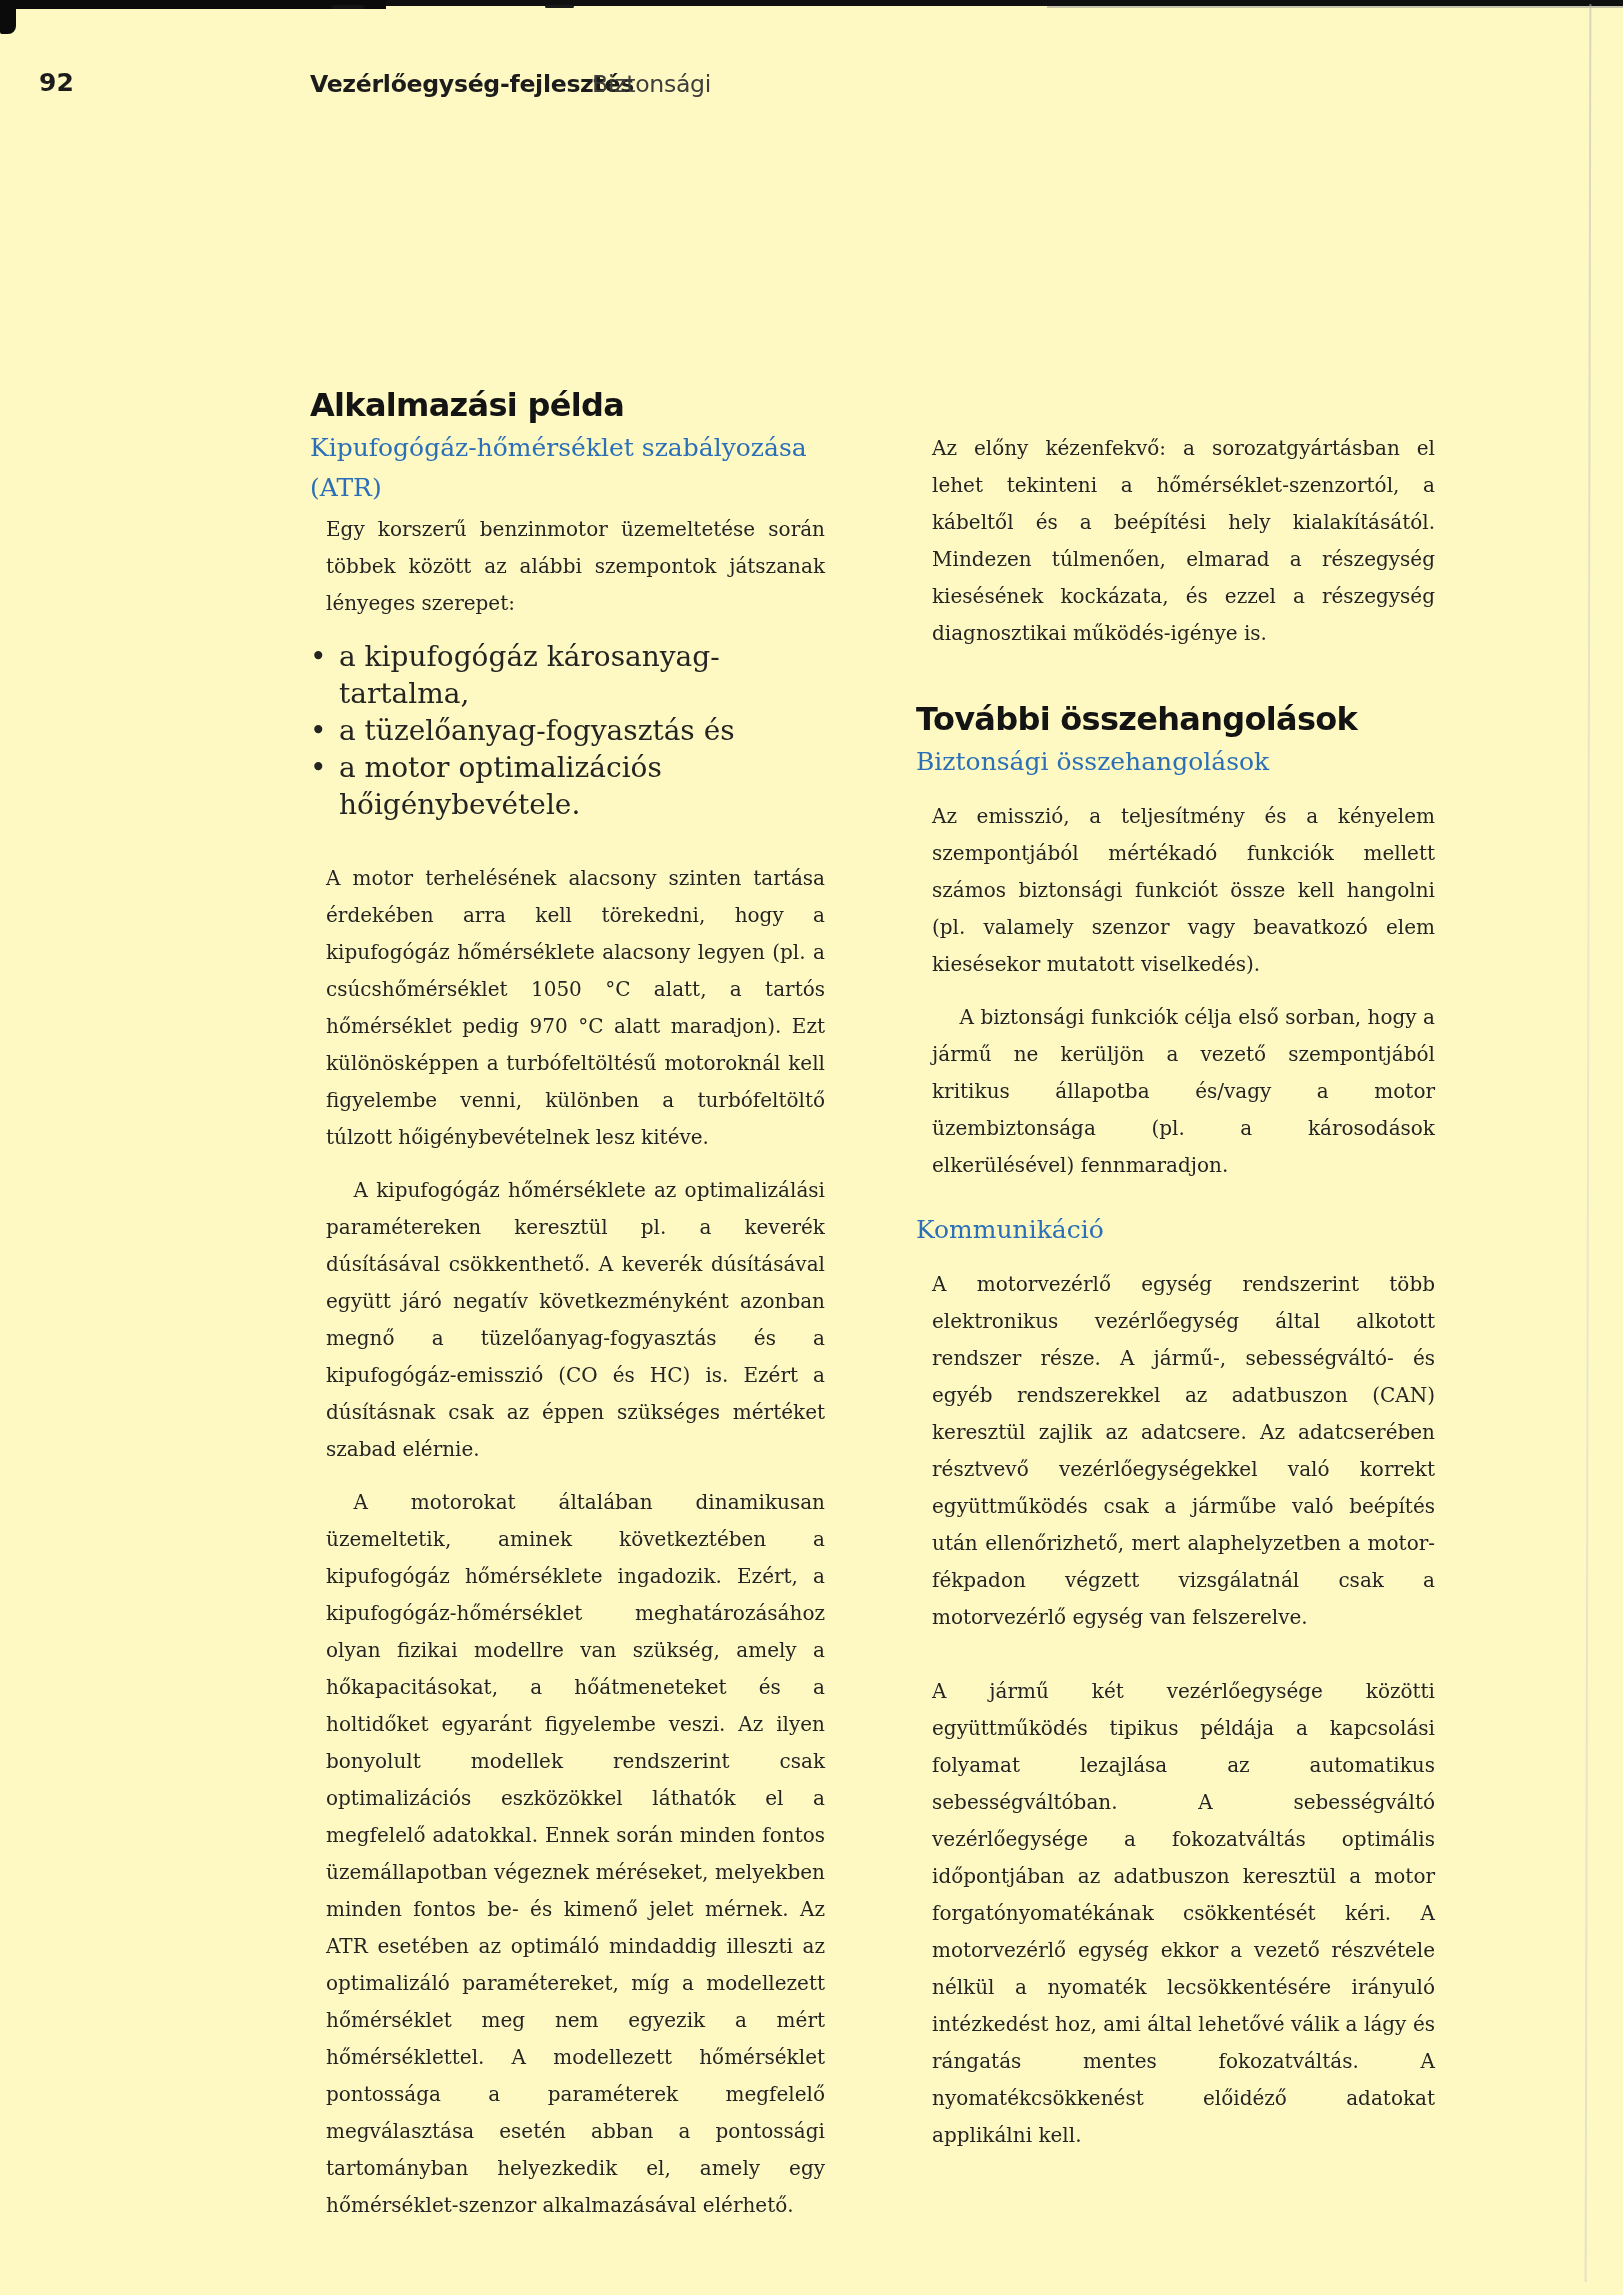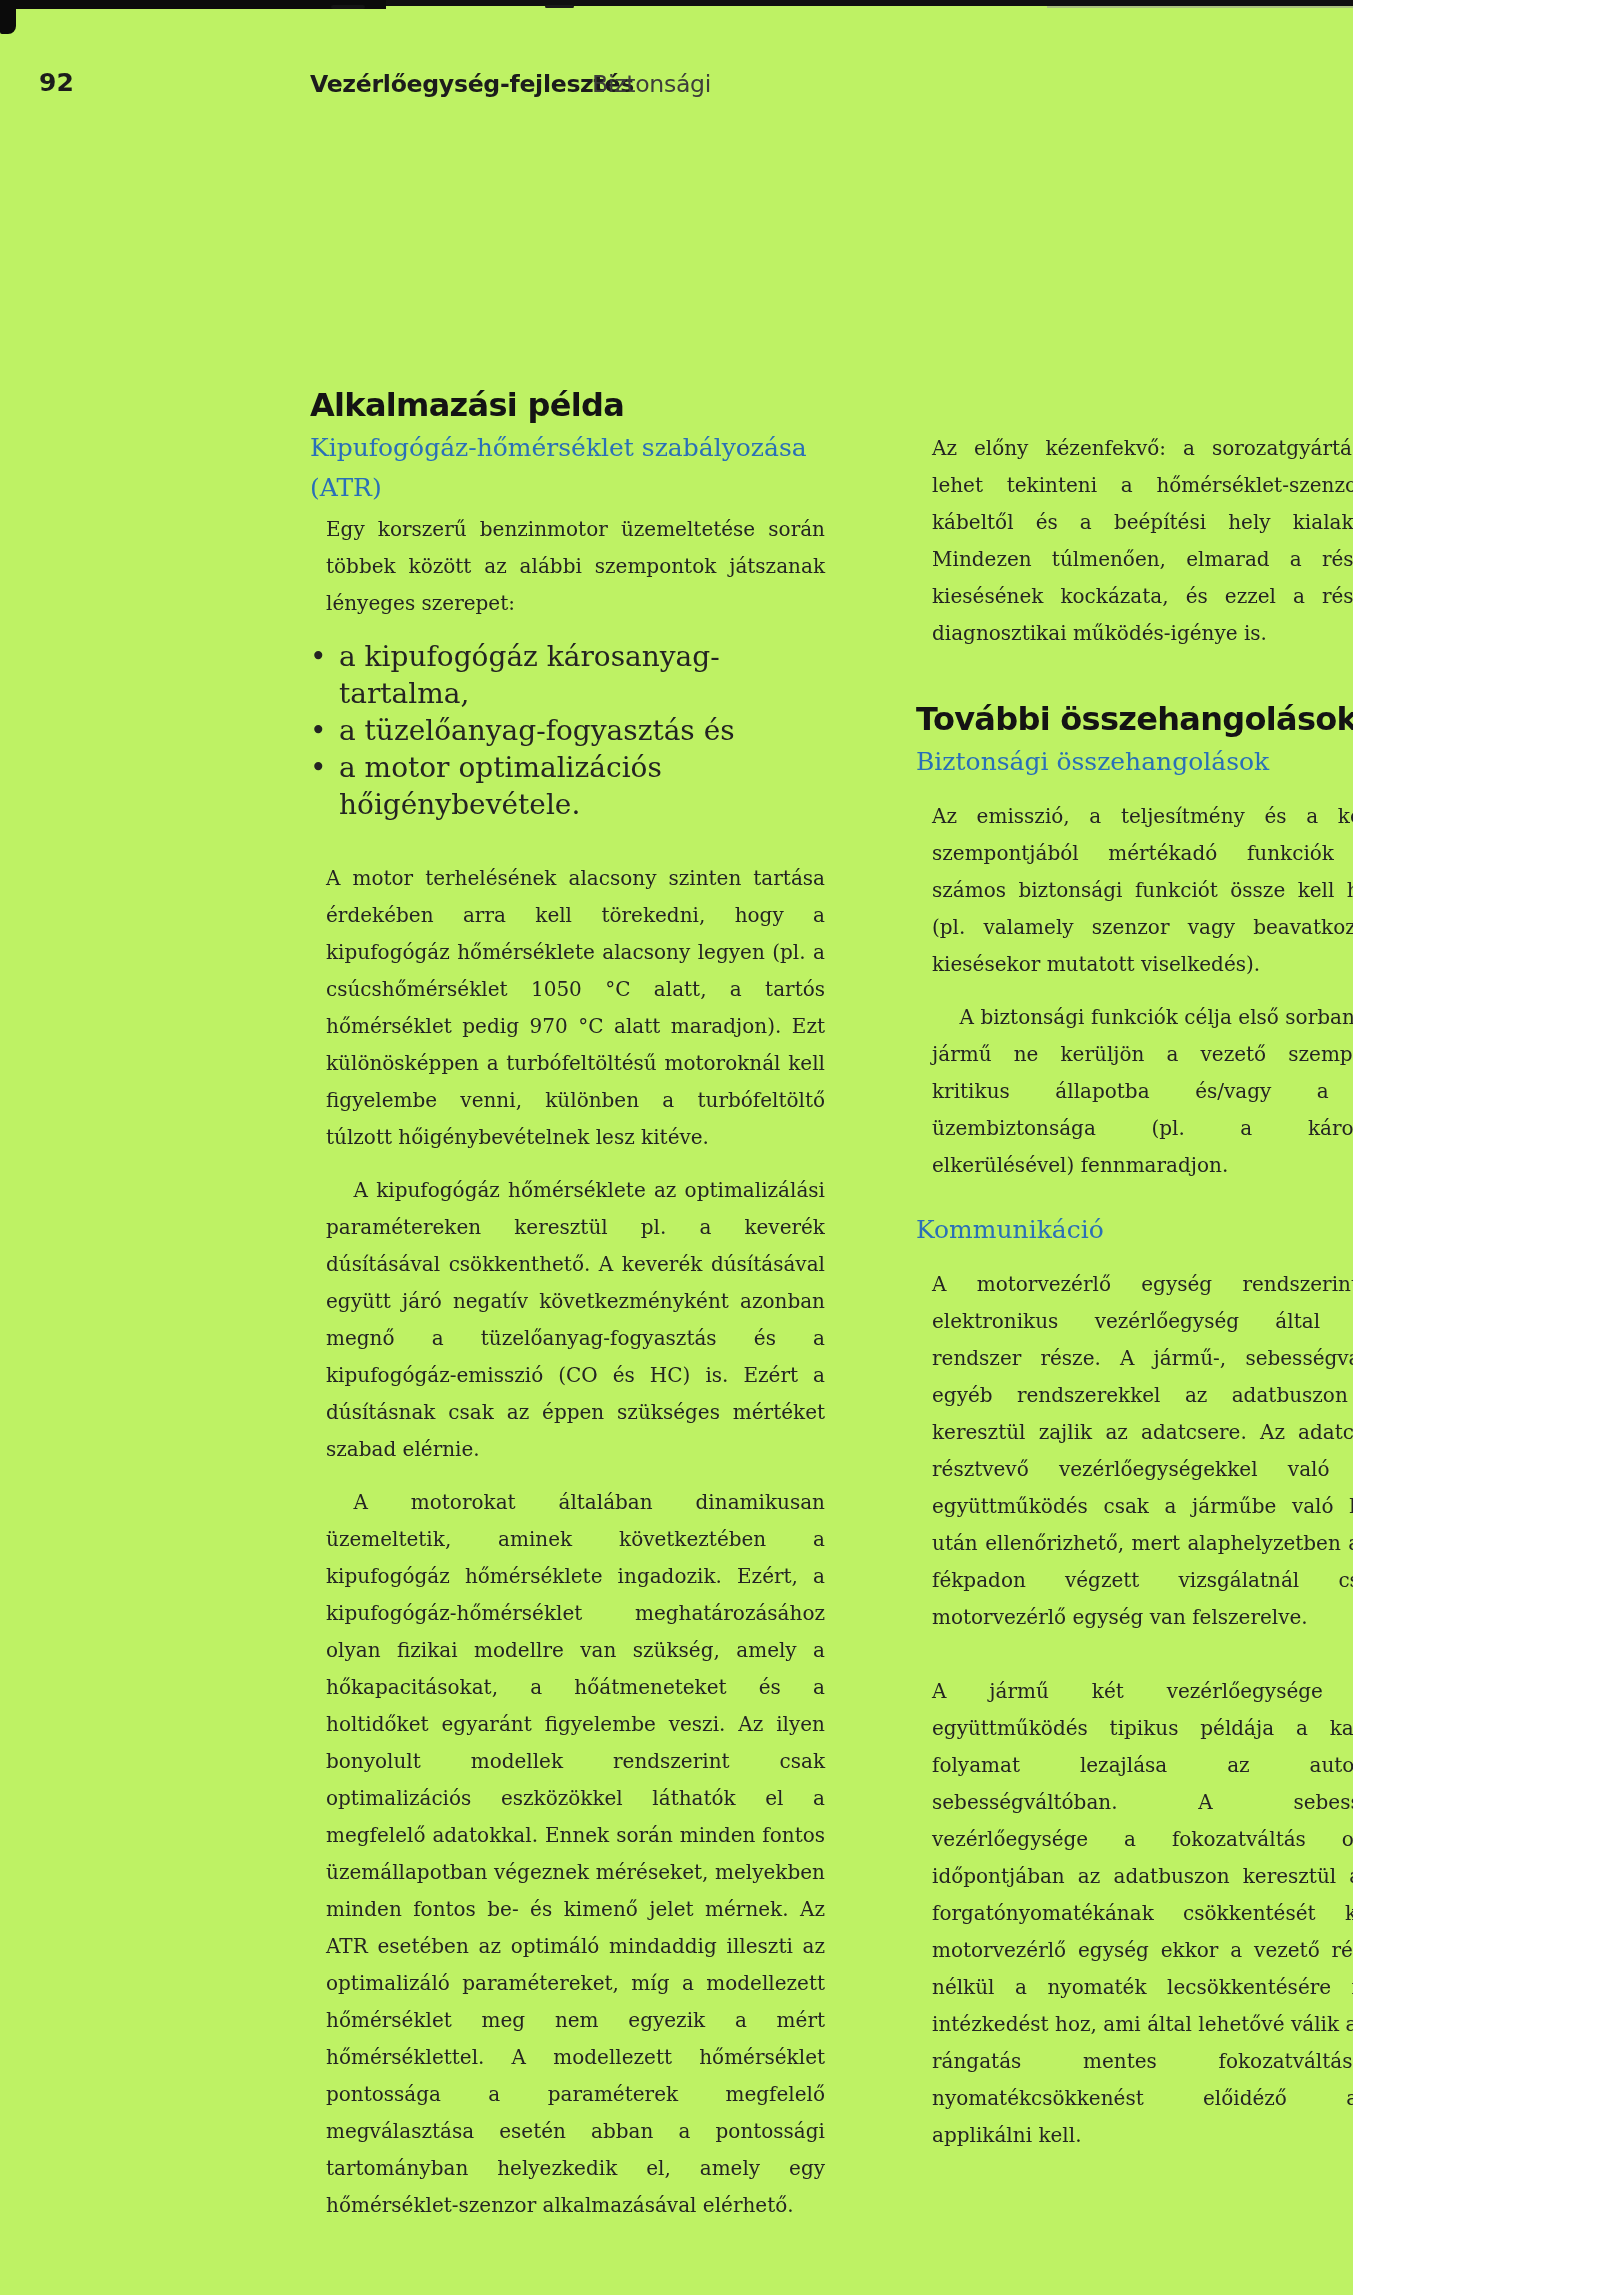--- a/index.html
+++ b/index.html
@@ -1,20 +1,20 @@
 <!DOCTYPE html>
 <html lang="hu" style="font-size:10.5px"><head>
 <meta charset="utf-8">
 <style>
   html, body { margin:0; padding:0; background:#ffffff; }
   .page {
     position: relative;
-    width: 1353px;
+    width: 1623px;
     height: 2295px;
-    background: #bef264;
+    background: #fef9c3;
     overflow: hidden;
     font-family: "DejaVu Serif", serif;
     color: #222220;
   }
 
   
   .scan-bar      { position:absolute; top:0; left:0; width:1623px; height:5.9px; background:#101010; }
   .scan-bar-thick{ position:absolute; top:0; left:0; width:386px; height:8.5px; background:#0b0b0b; }
   .scan-corner   { position:absolute; top:0; left:0; width:15.7px; height:34px; background:#0b0b0b; border-radius:0 0 7.9px 2px; }
   .scan-blob-a   { position:absolute; top:4.6px; left:331px; width:34px; height:4.6px; background:#141414; border-radius:2.6px; }

